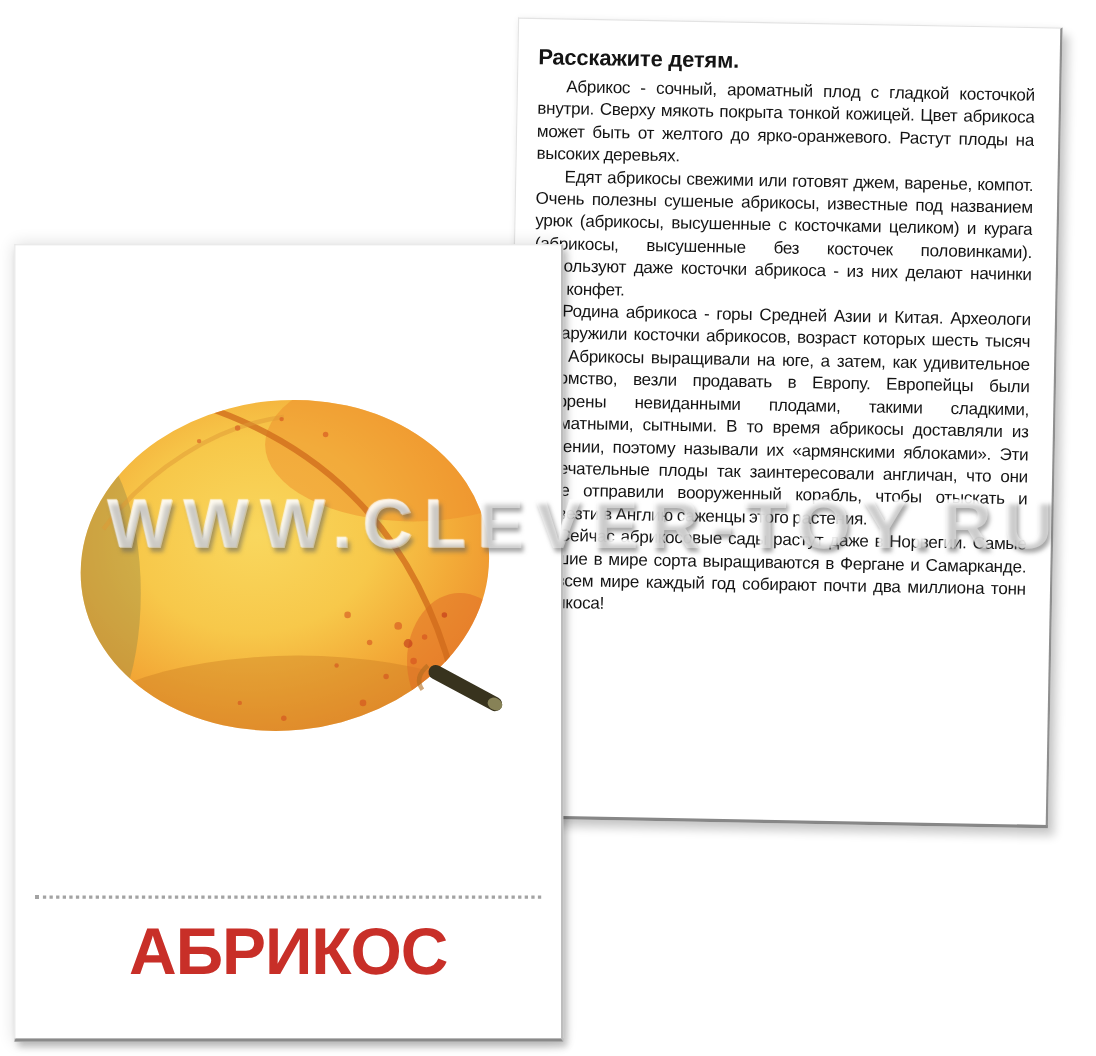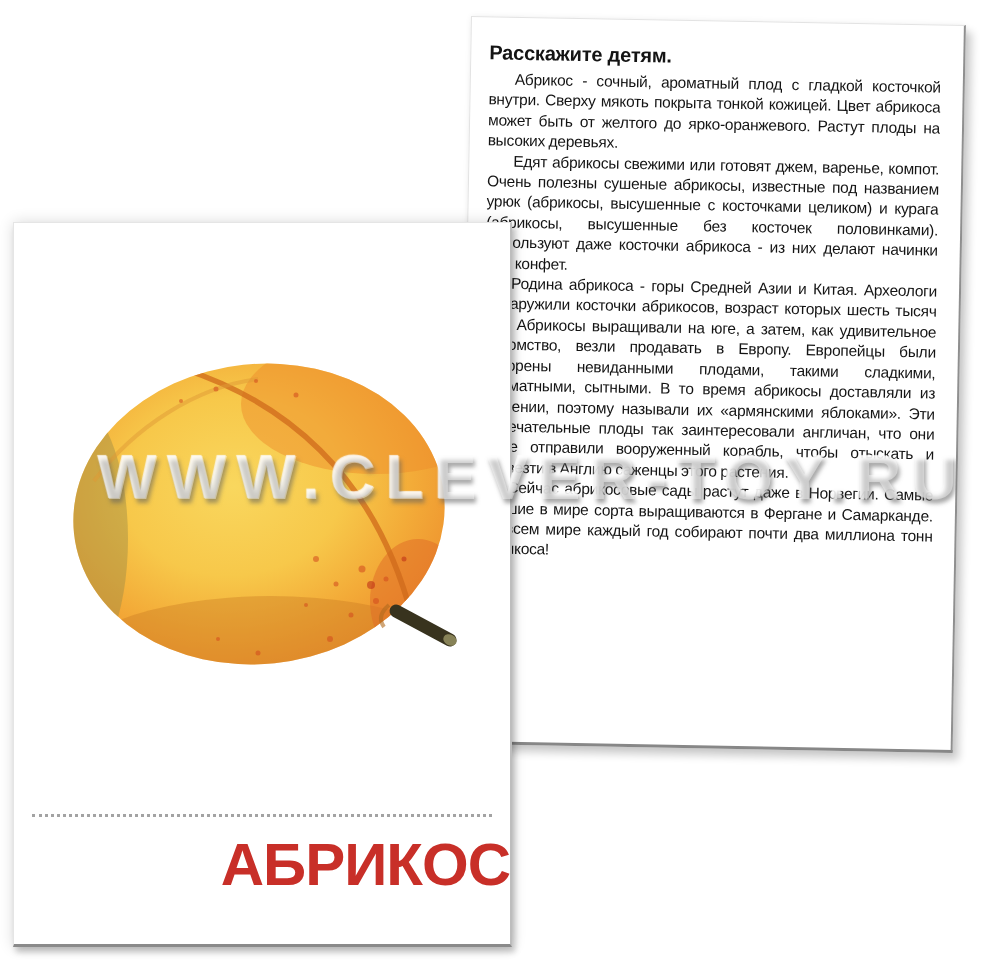--- a/index.html
+++ b/index.html
@@ -43,21 +43,21 @@
     box-shadow:0 0 14px rgba(0,0,0,0.14), 3px 5px 6px rgba(0,0,0,0.22);
     z-index:10;
   }
   .apricot-wrap{position:absolute;left:52px;top:136px;width:395px;height:312px;}
   .dotted-divider{
     position:absolute;left:18px;top:591px;width:460px;height:0;
     border-top:3px dotted #a3a3a3;
   }
   .card-title{
     position:absolute;left:0;top:612px;width:100%;
-    text-align:right;font-size:60px;font-weight:bold;
+    text-align:center;font-size:60px;font-weight:bold;
     letter-spacing:-1px;line-height:60px;
   }
   
   .watermark{
     position:absolute;left:98px;top:441px;width:900px;z-index:40;
     font-size:63px;font-weight:bold;letter-spacing:10px;line-height:72px;
     color:rgba(255,255,255,0.42);
     text-shadow:2px 4px 4px rgba(95,95,95,0.55), -1px -1px 1px rgba(255,255,255,0.85);
     pointer-events:none;white-space:nowrap;
   }

